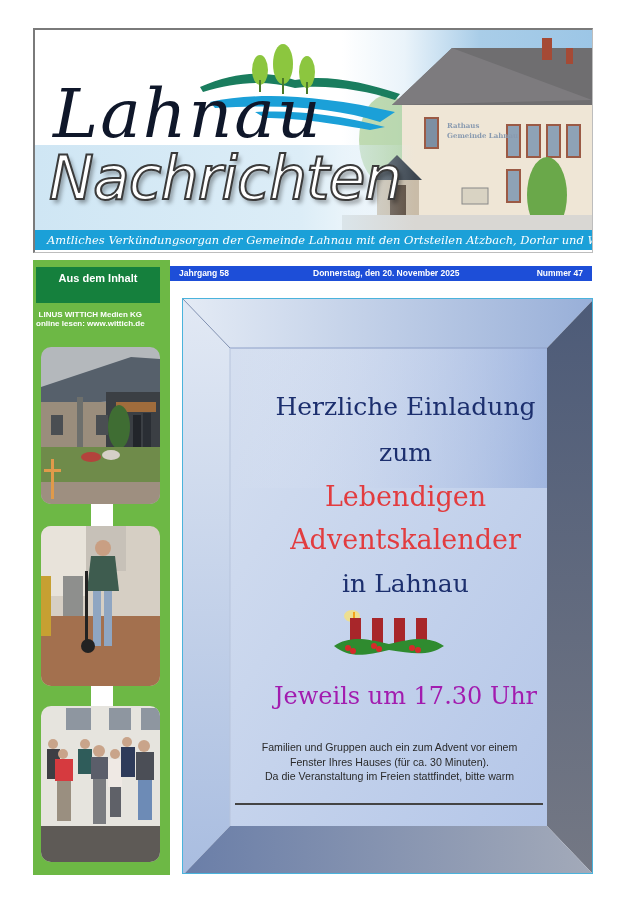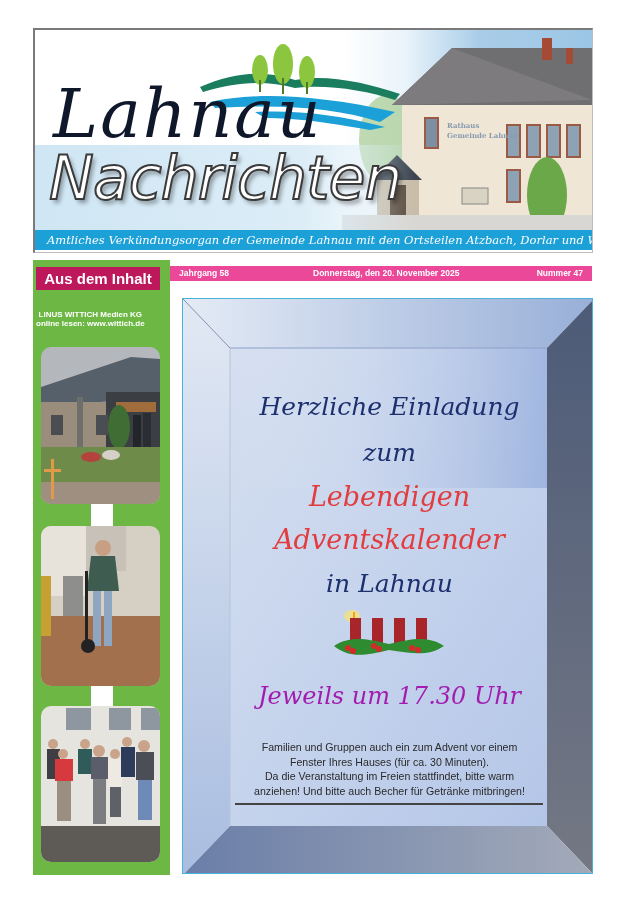--- a/index.html
+++ b/index.html
@@ -40,52 +40,52 @@
     font-family: "DejaVu Serif", serif; font-style: italic; font-size: 11.5px;
     line-height: 20px; padding-left: 12px; white-space: nowrap;
   }
 
   
   .sidebar {
     position: absolute; left: 33px; top: 260px; width: 137px; height: 615px;
     background: #6db845;
   }
   .inhalt {
-    position: absolute; left: 3px; top: 7px; width: 124px; height: 23px;
-    background: #be185d; color: #ffffff; font-weight: bold; font-size: 15px;
+    position: absolute; left: 3px; top: 7px; width: 124px; height: 36px;
+    background: #15803d; color: #ffffff; font-weight: bold; font-size: 11px;
     line-height: 23px; text-align: center;
   }
   .publisher {
     position: absolute; left: 3px; top: 50px; color: #ffffff;
     font-size: 8px; font-weight: bold; line-height: 9px; text-align: center;
   }
   .photo {
     position: absolute; left: 8px; width: 119px; border-radius: 10px; overflow: hidden;
   }
   .connector { position: absolute; left: 58px; width: 22px; background: #ffffff; }
 
   
   .infobar {
     position: absolute; left: 170px; top: 266px; width: 422px; height: 15px;
-    background: #ec4899; color: #ffffff; font-size: 8.5px; font-weight: bold;
+    background: #1d4ed8; color: #ffffff; font-size: 8.5px; font-weight: bold;
     line-height: 15px;
   }
   .infobar span { position: absolute; top: 0; }
 
   
   .frame {
     position: absolute; left: 182px; top: 298px; width: 411px; height: 576px;
     border: 1.5px solid #4ab3dc; overflow: hidden;
   }
   .frame svg.bevel { position: absolute; left: 0; top: 0; }
   .panel {
     position: absolute; left: 47px; top: 49px; width: 319px; height: 478px;
     text-align: center;
   }
-  .script { font-family: "DejaVu Serif", serif; font-style: italic; line-height: 1; }
+  .script { font-family: "DejaVu Serif", serif; line-height: 1; margin-left: 16px; }
   .l1 { position: absolute; left: 0; width: 100%; top: 46px; font-size: 25px; color: #1c2f6e; }
   .l2 { position: absolute; left: 0; width: 100%; top: 92px; font-size: 25px; color: #1c2f6e; }
   .l3 { position: absolute; left: 0; width: 100%; top: 135px; font-size: 27px; color: #e23c3f; }
   .l4 { position: absolute; left: 0; width: 100%; top: 178px; font-size: 27px; color: #e23c3f; }
   .l5 { position: absolute; left: 0; width: 100%; top: 223px; font-size: 25px; color: #1c2f6e; }
   .wreath { position: absolute; left: 104px; top: 260px; width: 110px; height: 54px; }
   .l6 { position: absolute; left: 0; width: 100%; top: 336px; font-size: 24px; color: #a21caf; }
   .body-text {
     position: absolute; left: 0; width: 100%; top: 392px;
     font-size: 10.6px; color: #2a2a2a; line-height: 14.5px;
@@ -297,17 +297,16 @@
       <circle cx="78" cy="40" r="3" fill="#d62a2a"></circle>
         <circle cx="84" cy="42" r="3" fill="#d62a2a"></circle>
     </svg>
 
     <div class="script l6">Jeweils um 17.30 Uhr</div>
 
     <div class="body-text">
       <div>Familien und Gruppen auch ein zum Advent vor einem</div>
       <div>Fenster Ihres Hauses (für ca. 30 Minuten).</div>
       <div>Da die Veranstaltung im Freien stattfindet, bitte warm</div>
-      <div>anziehen! Und bitte auch Becher für Getränke mitbringen!</div>
     </div>
     <div class="rule"></div>
   </div>
 </div>
 
 </body></html>

